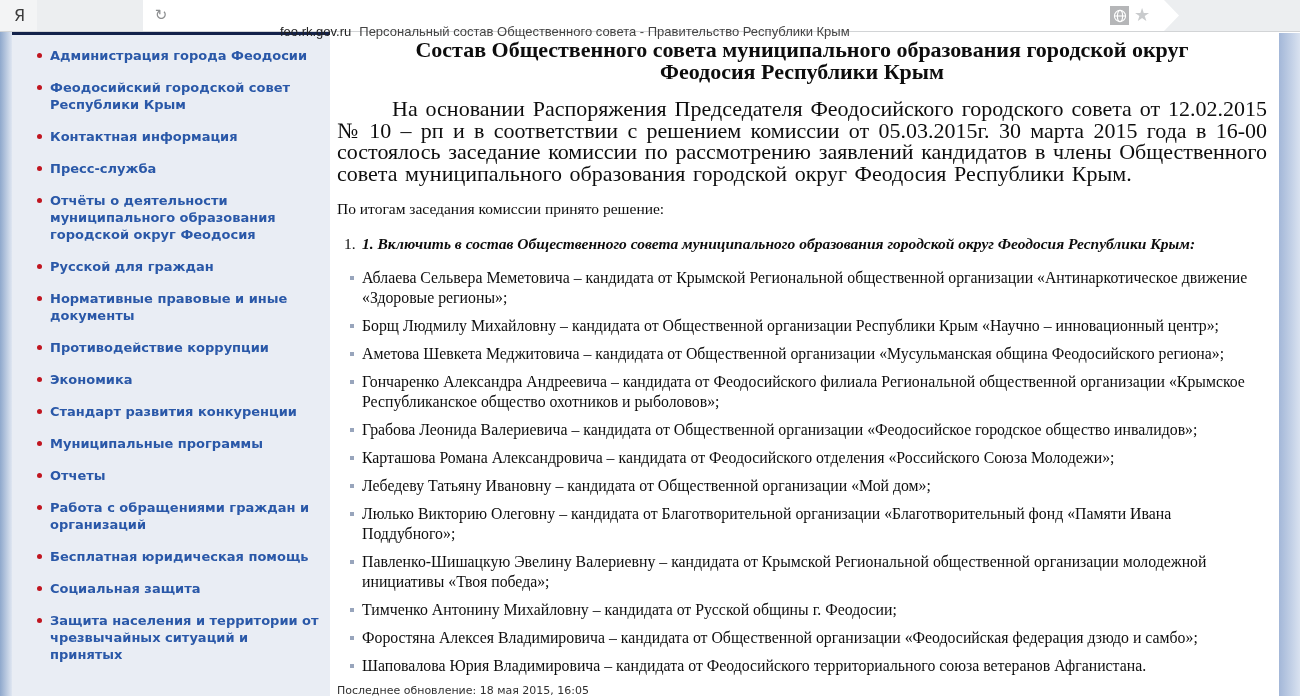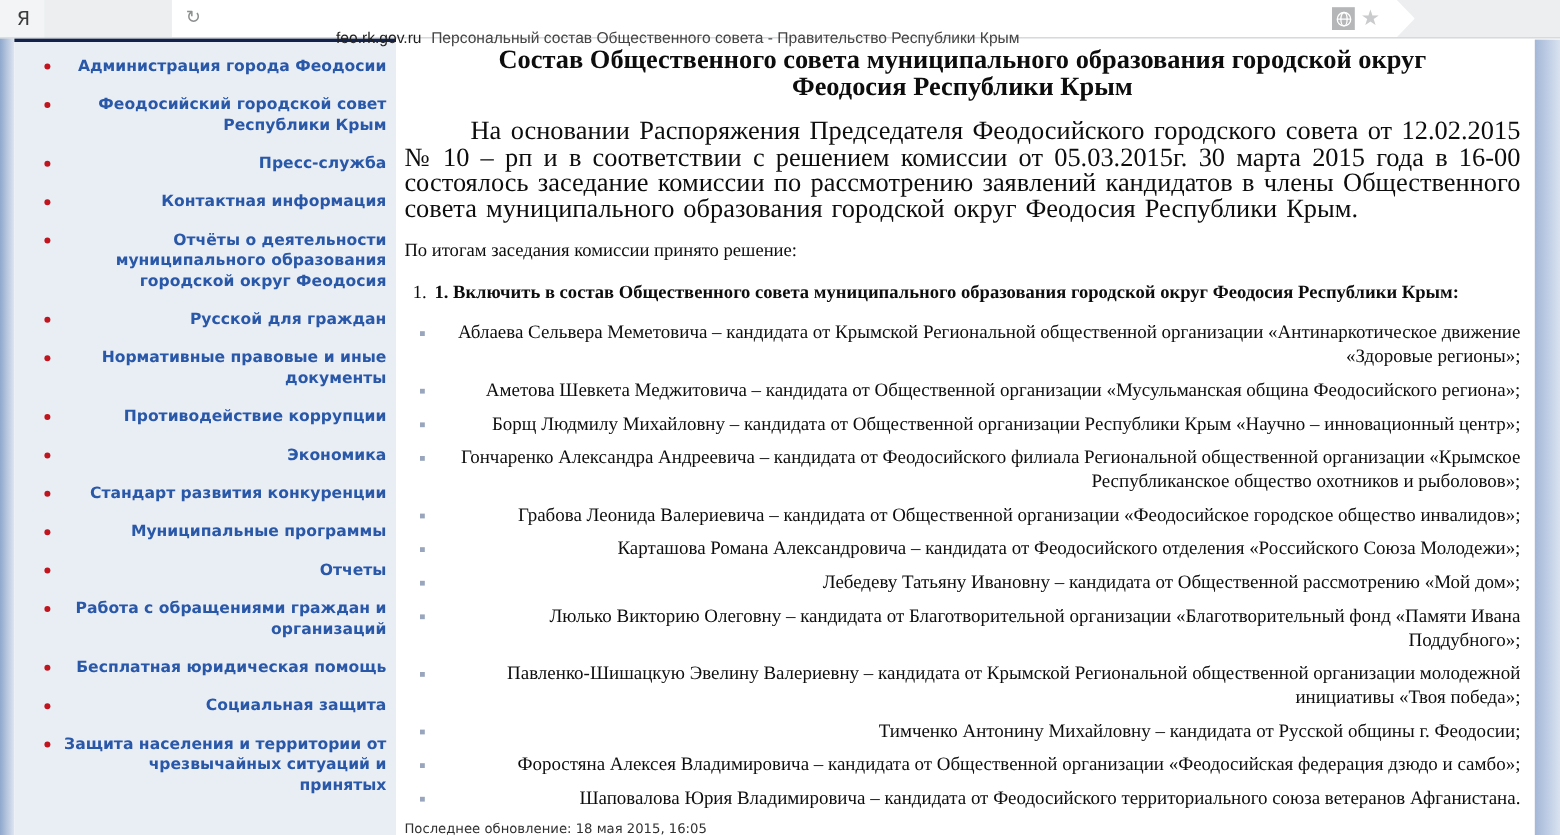--- a/index.html
+++ b/index.html
@@ -27,38 +27,38 @@
   .left-strip{position:absolute;left:0;top:31px;bottom:0;width:12px;
     background:linear-gradient(to right,#8fa8cc,#dfe6f1);}
   .right-strip{position:absolute;right:0;top:33px;bottom:0;width:21px;
     background:linear-gradient(to right,#a3b7d8,#d9e2f0);}
   
   .sidebar{position:absolute;left:12px;top:31px;bottom:0;width:318px;box-sizing:border-box;
     background:#e9edf4;border-top:4px solid #13224a;padding:12px 8px 0 24px;}
   .sidebar ul{list-style:none;margin:0;padding:0;}
   .sidebar li{position:relative;padding-left:14px;margin-bottom:15px;
     font-family:"DejaVu Sans",sans-serif;font-weight:bold;font-size:13px;line-height:17px;
-    color:#2a58a8;cursor:pointer;text-align:right;}
+    color:#2a58a8;cursor:pointer;}
   .sidebar li::before{content:"";position:absolute;left:1px;top:6px;width:5px;height:5px;
     border-radius:50%;background:#c0151f;}
   
   .content{position:absolute;left:337px;top:31px;width:930px;
     font-family:"Liberation Serif",serif;color:#0d0d0d;}
   .heading{max-width:830px;margin:8px auto 0;text-align:center;
     font-size:22px;line-height:22px;font-weight:bold;}
   .para1{margin:15px 0 0;text-align:justify;text-indent:55px;
     font-size:22px;line-height:21.5px;word-spacing:2px;}
   .para2{margin:15px 0 0;font-size:15.5px;line-height:20px;font-family:Liberation Serif, serif;}
   .intro-row{position:relative;margin-top:15px;padding-left:25px;
     font-size:15.5px;line-height:20px;}
   .intro-num{position:absolute;left:7px;top:0;}
-  .intro-text{font-weight:bold;}
+  .intro-text{font-weight:bold;font-style:italic;}
   .members{list-style:none;margin:14px 0 0;padding:0 0 0 25px;}
   .members li{position:relative;margin-bottom:8px;font-size:15.8px;line-height:20px;
-    max-width:905px;text-align:right;}
+    max-width:905px;}
   .members li::before{content:"";position:absolute;left:-12px;top:8px;width:4px;height:4px;
     background:#98a5bc;}
   .last-update{margin-top:8px;font-family:"DejaVu Sans",sans-serif;
     font-size:11px;color:#303030;}
   
   .globe-svg{display:block;}
 </style>
 </head>
 <body>
 
@@ -78,22 +78,22 @@
   <span class="star-btn">★</span>
 </div>
 
 <div class="left-strip"></div>
 <div class="right-strip"></div>
 
 <nav class="sidebar">
   <ul>
       <li><span>Администрация города Феодосии</span></li>
       <li><span>Феодосийский городской совет Республики Крым</span></li>
+      <li><span>Контактная информация</span></li>
       <li><span>Пресс-служба</span></li>
-      <li><span>Контактная информация</span></li>
       <li><span>Отчёты о деятельности муниципального образования городской округ Феодосия</span></li>
       <li><span>Русской для граждан</span></li>
       <li><span>Нормативные правовые и иные документы</span></li>
       <li><span>Противодействие коррупции</span></li>
       <li><span>Экономика</span></li>
       <li><span>Стандарт развития конкуренции</span></li>
       <li><span>Муниципальные программы</span></li>
       <li><span>Отчеты</span></li>
       <li><span>Работа с обращениями граждан и организаций</span></li>
       <li><span>Бесплатная юридическая помощь</span></li>
@@ -105,26 +105,26 @@
 <main class="content">
   <h1 class="heading">Состав Общественного совета муниципального образования городской округ Феодосия Республики Крым</h1>
   <p class="para1">На основании Распоряжения Председателя Феодосийского городского совета от 12.02.2015  № 10 – рп и в соответствии с решением комиссии от 05.03.2015г.  30 марта 2015 года в 16-00 состоялось заседание комиссии по рассмотрению заявлений кандидатов в члены Общественного совета муниципального образования городской округ Феодосия Республики Крым.</p>
   <p class="para2">По итогам заседания комиссии принято решение:</p>
   <div class="intro-row">
     <span class="intro-num">1.</span>
     <span class="intro-text">1. Включить в состав Общественного совета муниципального образования городской округ Феодосия Республики Крым:</span>
   </div>
   <ul class="members">
       <li><span>Аблаева Сельвера Меметовича – кандидата от  Крымской Региональной общественной организации «Антинаркотическое движение «Здоровые регионы»;</span></li>
+      <li><span>Борщ Людмилу Михайловну  – кандидата от  Общественной организации  Республики Крым «Научно  – инновационный центр»;</span></li>
       <li><span>Аметова Шевкета Меджитовича – кандидата от Общественной организации  «Мусульманская община  Феодосийского региона»;</span></li>
-      <li><span>Борщ Людмилу Михайловну  – кандидата от  Общественной организации  Республики Крым «Научно  – инновационный центр»;</span></li>
       <li><span>Гончаренко Александра Андреевича – кандидата от  Феодосийского филиала Региональной общественной организации «Крымское Республиканское общество охотников и рыболовов»;</span></li>
       <li><span>Грабова Леонида Валериевича – кандидата от  Общественной организации «Феодосийское городское общество инвалидов»;</span></li>
       <li><span>Карташова Романа Александровича – кандидата  от Феодосийского отделения «Российского Союза Молодежи»;</span></li>
-      <li><span>Лебедеву Татьяну Ивановну – кандидата от Общественной рассмотрению «Мой дом»;</span></li>
+      <li><span>Лебедеву Татьяну Ивановну – кандидата от Общественной организации «Мой дом»;</span></li>
       <li><span>Люлько  Викторию  Олеговну  – кандидата от Благотворительной организации «Благотворительный фонд «Памяти Ивана Поддубного»;</span></li>
       <li><span>Павленко-Шишацкую Эвелину Валериевну – кандидата от Крымской Региональной общественной организации молодежной инициативы «Твоя победа»;</span></li>
       <li><span>Тимченко Антонину Михайловну – кандидата от  Русской общины г. Феодосии;</span></li>
       <li><span>Форостяна  Алексея Владимировича – кандидата от Общественной организации «Феодосийская федерация дзюдо и самбо»;</span></li>
       <li><span>Шаповалова Юрия Владимировича – кандидата от Феодосийского территориального союза ветеранов Афганистана.</span></li>
     </ul>
   <div class="last-update">Последнее обновление: 18 мая 2015, 16:05</div>
 </main>
 
 </body></html>

